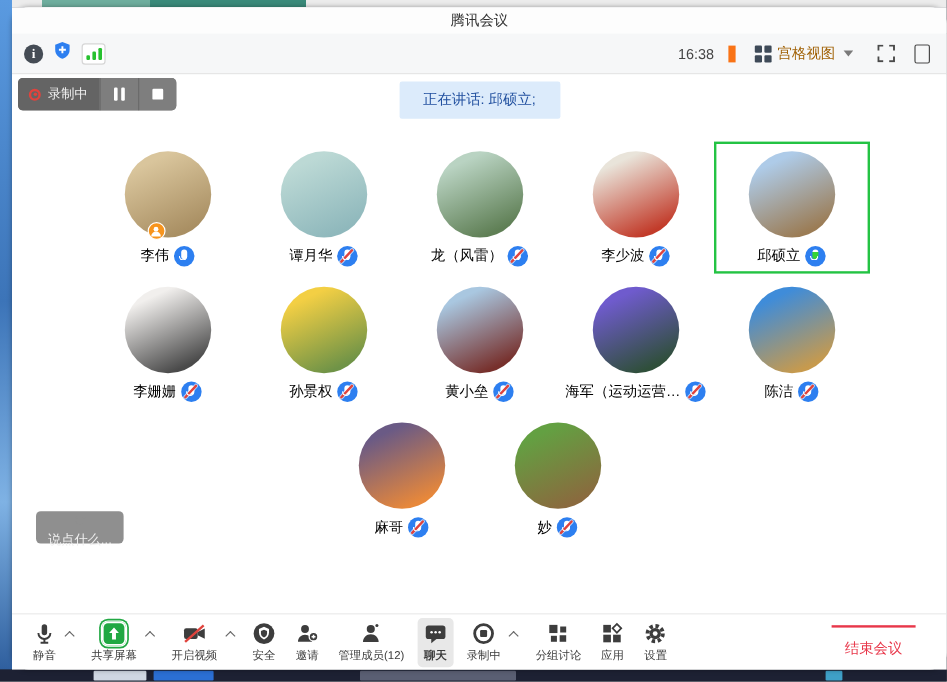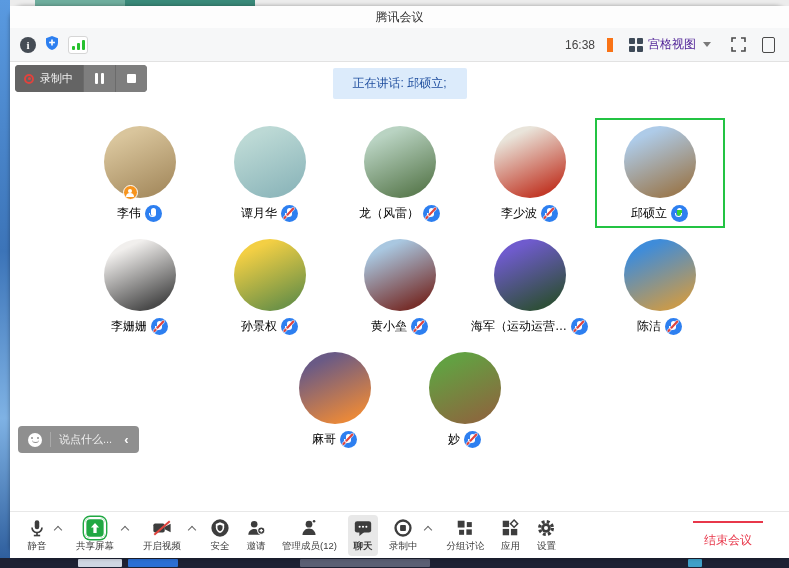--- a/index.html
+++ b/index.html
@@ -27,21 +27,21 @@
     font-size:11px;font-weight:bold;display:flex;align-items:center;justify-content:center;font-family:"Liberation Serif",serif;}
   .net-box{width:20px;height:18px;border:1px solid #d6d6d6;background:#fff;border-radius:3px;
     display:flex;align-items:flex-end;justify-content:center;gap:2px;padding-bottom:3px;box-sizing:border-box;}
   .net-box i{display:block;width:3px;background:#27c12f;border-radius:1px;}
   .net-box i:nth-child(1){height:4px;}.net-box i:nth-child(2){height:7px;}.net-box i:nth-child(3){height:10px;}
   .topbar .spacer{flex:1;}
   .time{font-size:12px;color:#444;padding:0 12px;border-right:6px solid #f97316;}
   .view-mode{display:flex;align-items:center;gap:5px;padding:3px 8px;border-radius:3px;cursor:default;}
   .grid-glyph{display:grid;grid-template-columns:6px 6px;grid-template-rows:6px 6px;gap:2px;}
   .grid-glyph i{background:#3e4a58;border-radius:1px;}
-  .view-label{font-size:12px;color:#4c1d95;}
+  .view-label{font-size:12px;color:#a16207;}
   .caret-down{width:0;height:0;border-left:4px solid transparent;border-right:4px solid transparent;
     border-top:5px solid #7a7a7a;margin-left:2px;}
   .win-icon{width:22px;height:20px;display:flex;align-items:center;justify-content:center;}
   .layout-rect{width:11px;height:14px;border:1.6px solid #4a4a4a;border-radius:2px;}
   
   .content{flex:1;position:relative;background:#fff;}
   
   .rec-pill{position:absolute;left:5px;top:3px;height:27px;border-radius:4px;overflow:hidden;
     display:flex;align-items:stretch;background:#777;}
   .rec-left{display:flex;align-items:center;gap:6px;padding:0 10px 0 9px;background:#646464;}
@@ -69,22 +69,22 @@
   .name-row{margin-top:7px;display:flex;align-items:center;gap:4px;max-width:126px;}
   .pname{font-size:12px;color:#000000;white-space:nowrap;overflow:hidden;}
   .mic{width:17px;height:17px;border-radius:50%;background:#2d7ff0;position:relative;flex:0 0 auto;}
   .mic::before{content:'';position:absolute;left:6px;top:3px;width:5px;height:8px;border-radius:3px;background:#fff;}
   .mic::after{content:'';position:absolute;left:4px;top:7.5px;width:7px;height:4.5px;
     border:1.4px solid #fff;border-top:none;border-radius:0 0 6px 6px;box-sizing:border-box;}
   .mic--speaking::before{background:linear-gradient(#fff 30%,#35d435 30%);}
   .mic .slash{position:absolute;left:7.2px;top:1.2px;width:2.4px;height:14.5px;background:#e0433d;
     border-radius:1px;transform:rotate(43deg);box-shadow:0 0 0 .8px rgba(255,255,255,.65);}
   
-  .chat-bubble{position:absolute;left:8px;bottom:58px;height:27px;background:#8f8f8f;border-radius:4px;
-    display:flex;align-items:center;padding:0 10px;gap:8px;cursor:text;}
+  .chat-bubble{position:absolute;left:20px;bottom:58px;height:27px;background:#8f8f8f;border-radius:4px;
+    display:flex;align-items:center;padding:0 10px;gap:8px;cursor:text;flex-direction:column;}
   .smiley{width:14px;height:14px;border-radius:50%;background:#fff;position:relative;}
   .smiley::before{content:'';position:absolute;left:3px;top:4px;width:2px;height:2px;border-radius:50%;
     background:#8f8f8f;box-shadow:6px 0 0 #8f8f8f;}
   .smiley::after{content:'';position:absolute;left:3.5px;top:6px;width:7px;height:4.5px;border-radius:0 0 7px 7px;
     border-bottom:1.6px solid #8f8f8f;box-sizing:border-box;}
   .chat-div{width:1px;height:15px;background:#a9a9a9;}
   .chat-ph{font-size:11px;color:#efefef;white-space:nowrap;}
   .chat-collapse{font-size:13px;color:#fff;font-weight:bold;margin-left:4px;line-height:1;}
   
   .toolbar{height:46px;border-top:1px solid #e8e8e8;background:#fff;display:flex;align-items:center;

